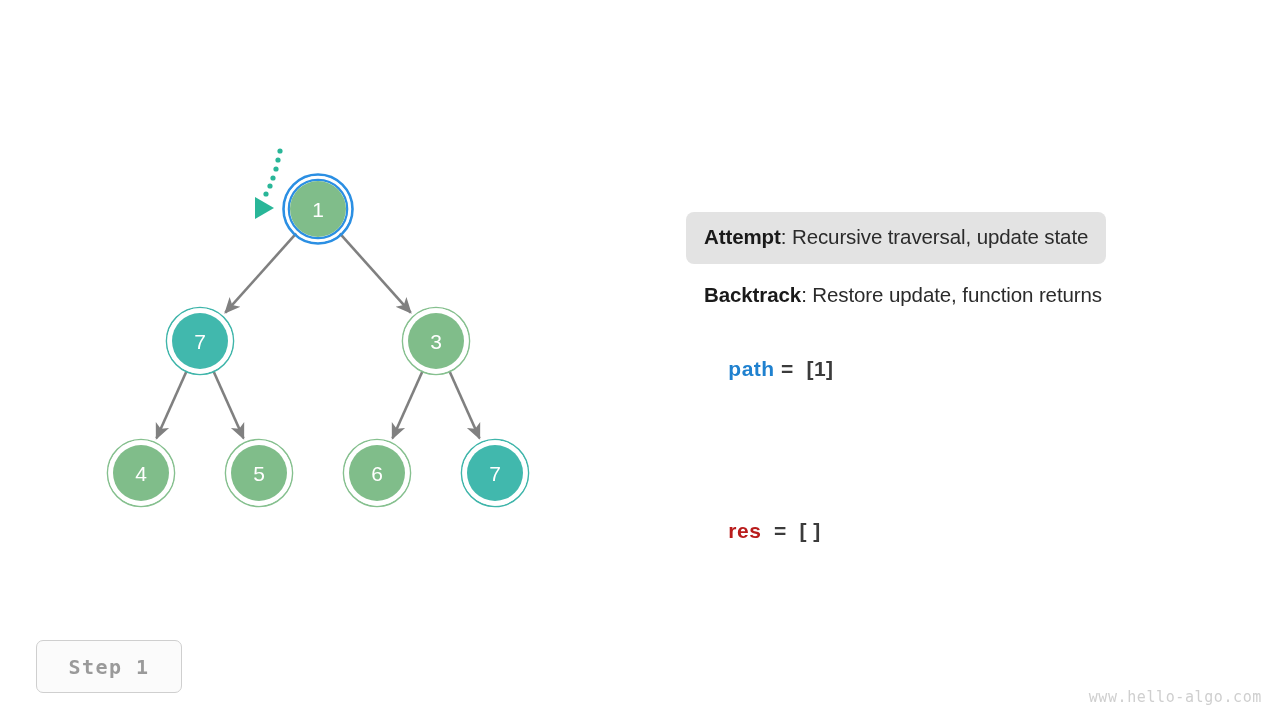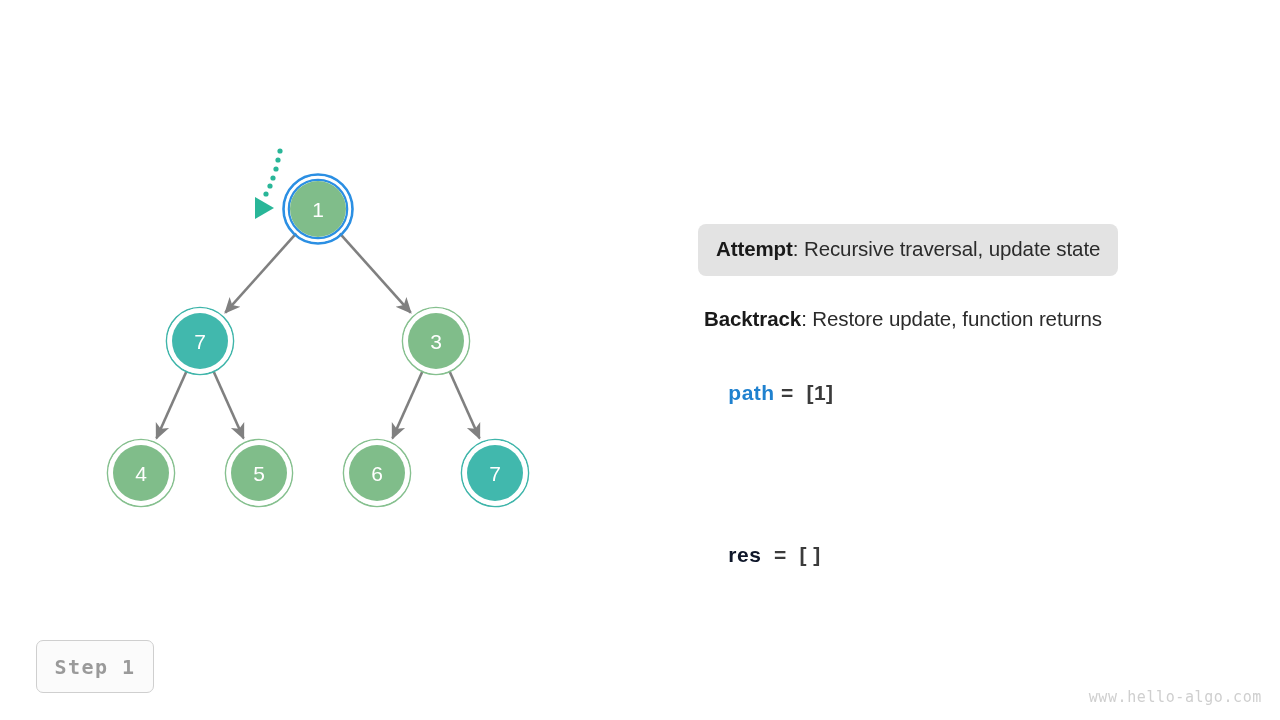--- a/index.html
+++ b/index.html
@@ -54,49 +54,49 @@
   }
   .desc-line .lead {
     font-weight: bold;
     color: #1a1a1a;
   }
   #attempt-line {
     display: inline-block;
     background: #e3e3e3;
     border-radius: 8px;
     padding: 15px 18px 16px 18px;
-    margin: 12px;
+    margin: 0;
   }
   #backtrack-line {
     display: block;
     padding: 0 18px;
     margin-top: 21px;
   }
 
   .code-line {
     font-family: Liberation Sans, sans-serif;
     font-size: 21px;
     font-weight: bold;
     letter-spacing: 0.5px;
     white-space: pre;
     padding-left: 17px;
   }
   #path-line { margin-top: 28px; }
   #res-line  { margin-top: 90px; }
 
   .var-path { color: #1f81cf; }
-  .var-res  { color: #0f172a; }
+  .var-res  { color: #b91c1c; }
   .code-rest { color: #3b3b3b; font-weight: bold; }
 
   
   #step-badge {
     position: absolute;
     left: 36px;
     top: 640px;
-    width: 118px;
+    width: 146px;
     height: 53px;
     box-sizing: border-box;
     border: 1px solid #cfcfcf;
     border-radius: 7px;
     background: #fbfbfb;
     display: flex;
     align-items: center;
     justify-content: center;
   }
   #step-label {

